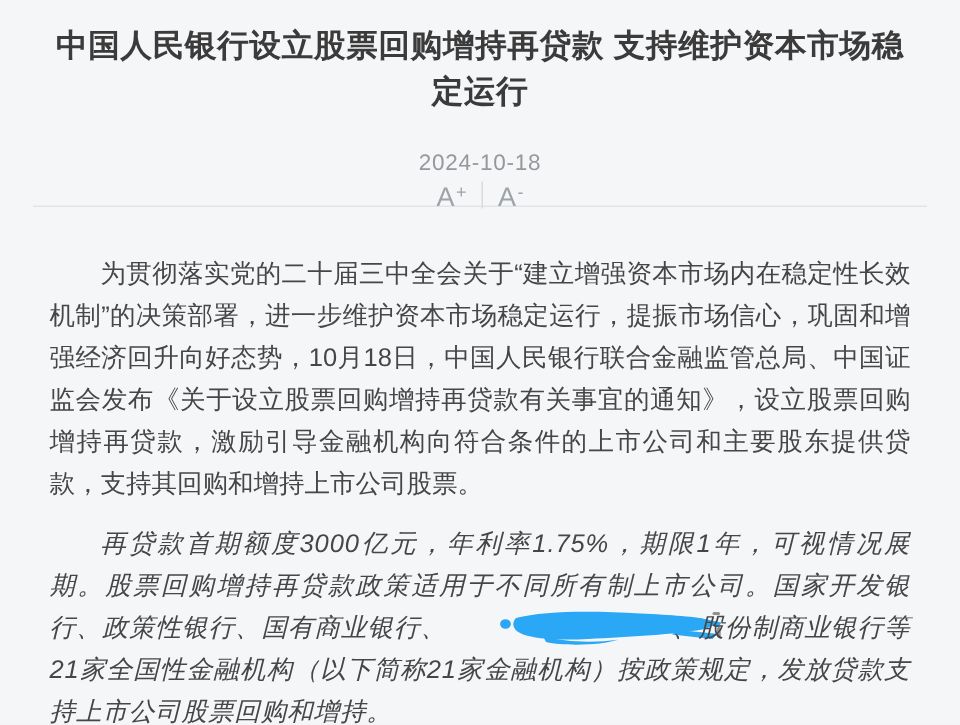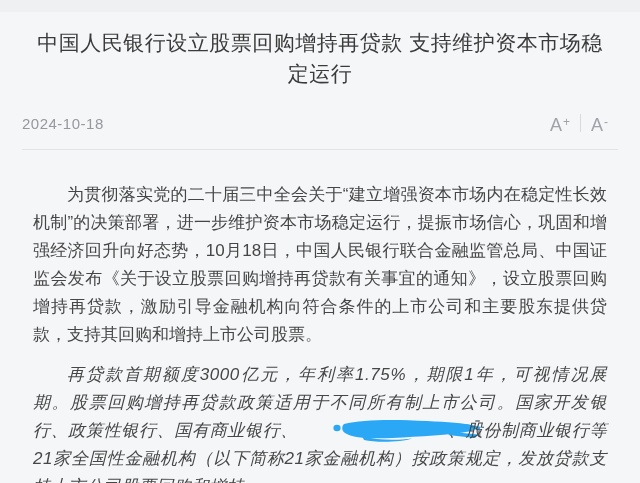--- a/index.html
+++ b/index.html
@@ -9,35 +9,35 @@
     font-family: "Liberation Sans", sans-serif;
     overflow: hidden;
   }
   .page {
     width: 640px; height: 483px;
     background: #f5f6f8;
     box-sizing: border-box;
     padding: 0 22px;
   }
   .title {
-    margin: 12px auto;
+    margin: 0 auto;
     padding: 15px 10px 0 10px;
     text-align: center;
     font-size: 21px;
     line-height: 31px;
-    font-weight: 400;
+    font-weight: 700;
     color: #3b3b3b;
     letter-spacing: 0.5px;
   }
   .meta-row {
     margin-top: 23px;
     display: flex;
-    justify-content: space-between;
     align-items: center;
     height: 22px;
+    flex-direction: column;
   }
   .date {
     font-size: 15px;
     color: #95989d;
     letter-spacing: 0.5px;
   }
   .font-controls {
     display: flex;
     align-items: center;
   }

